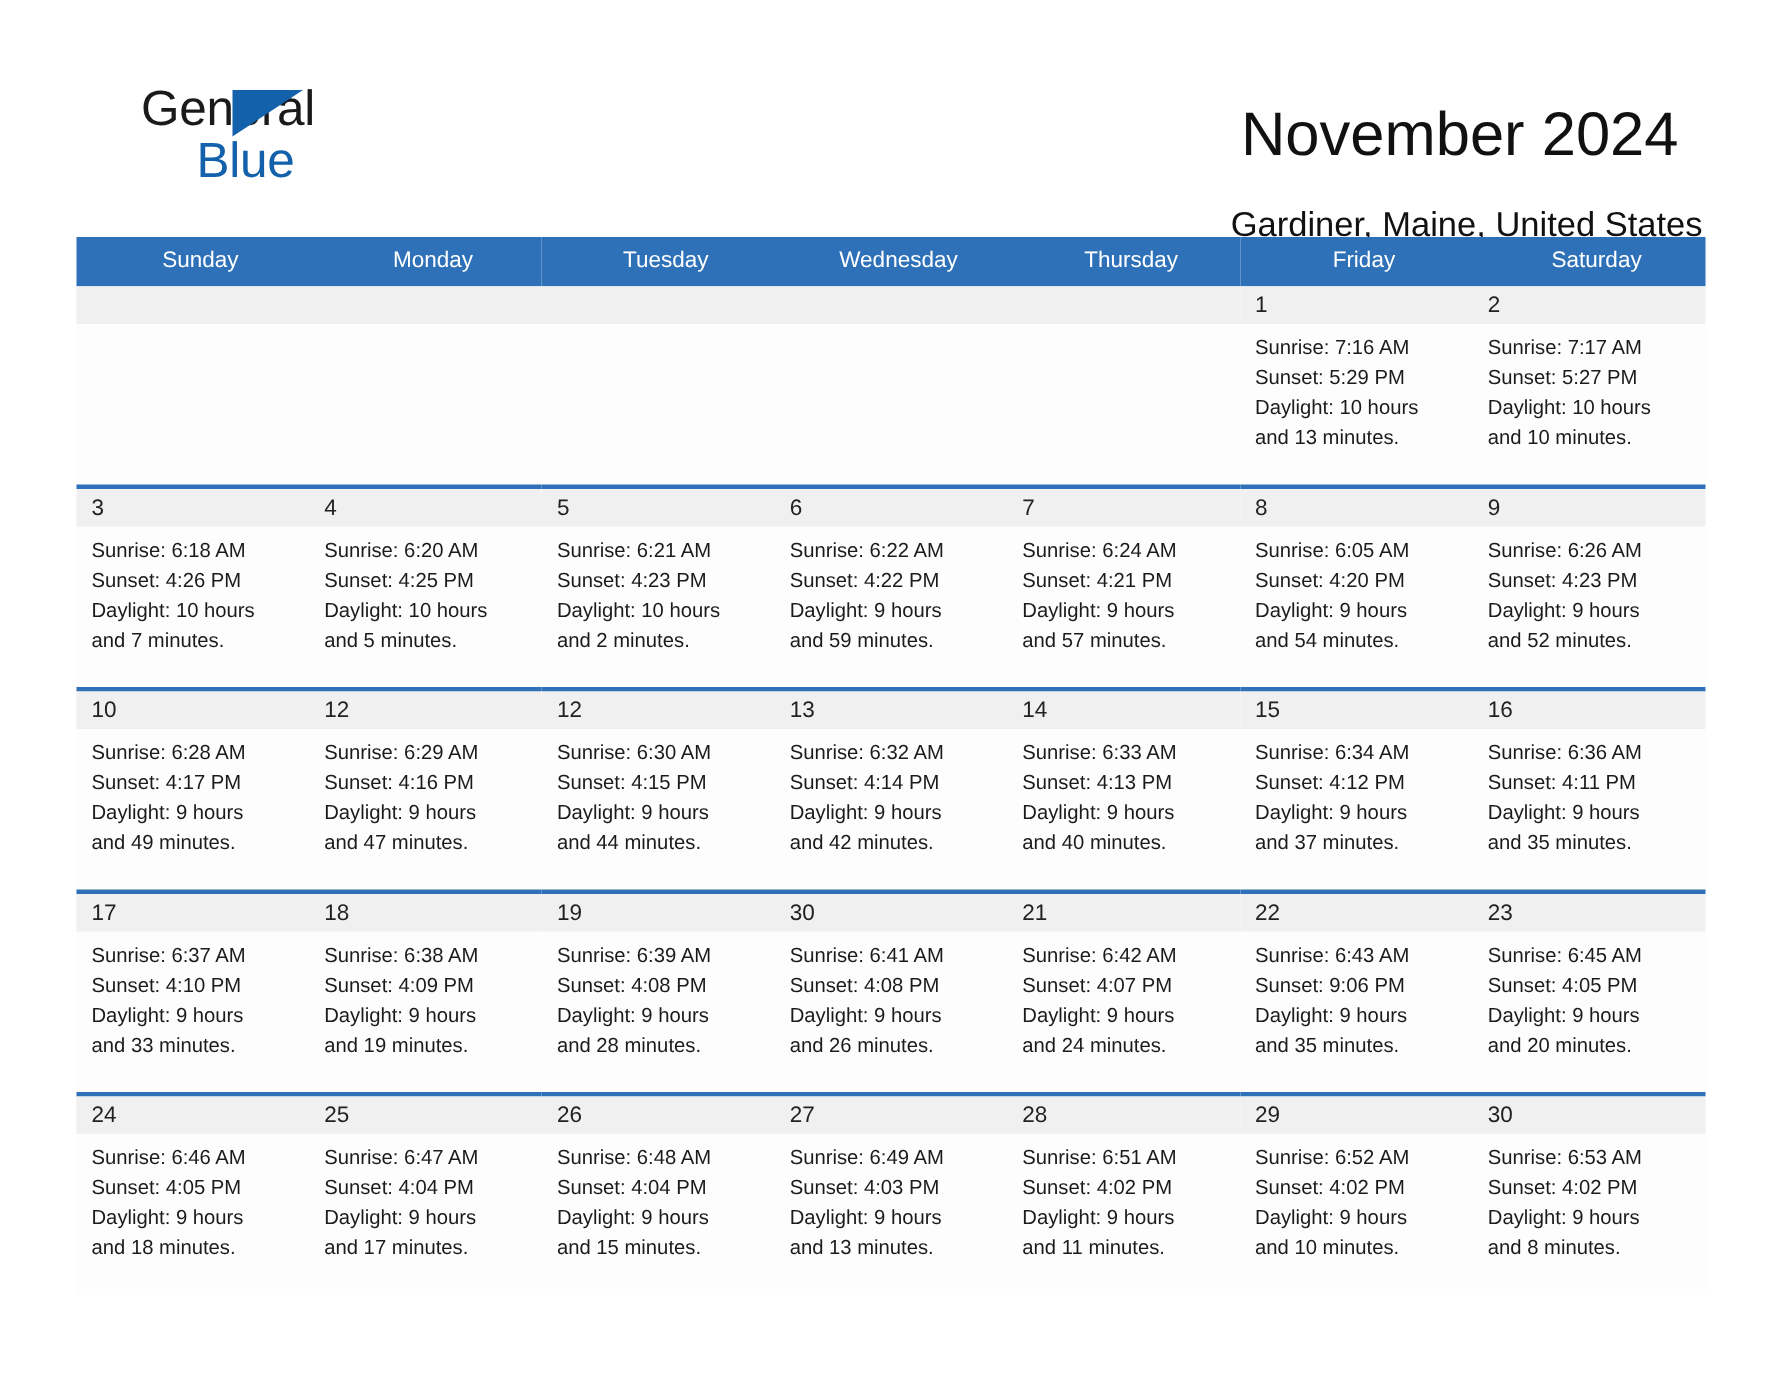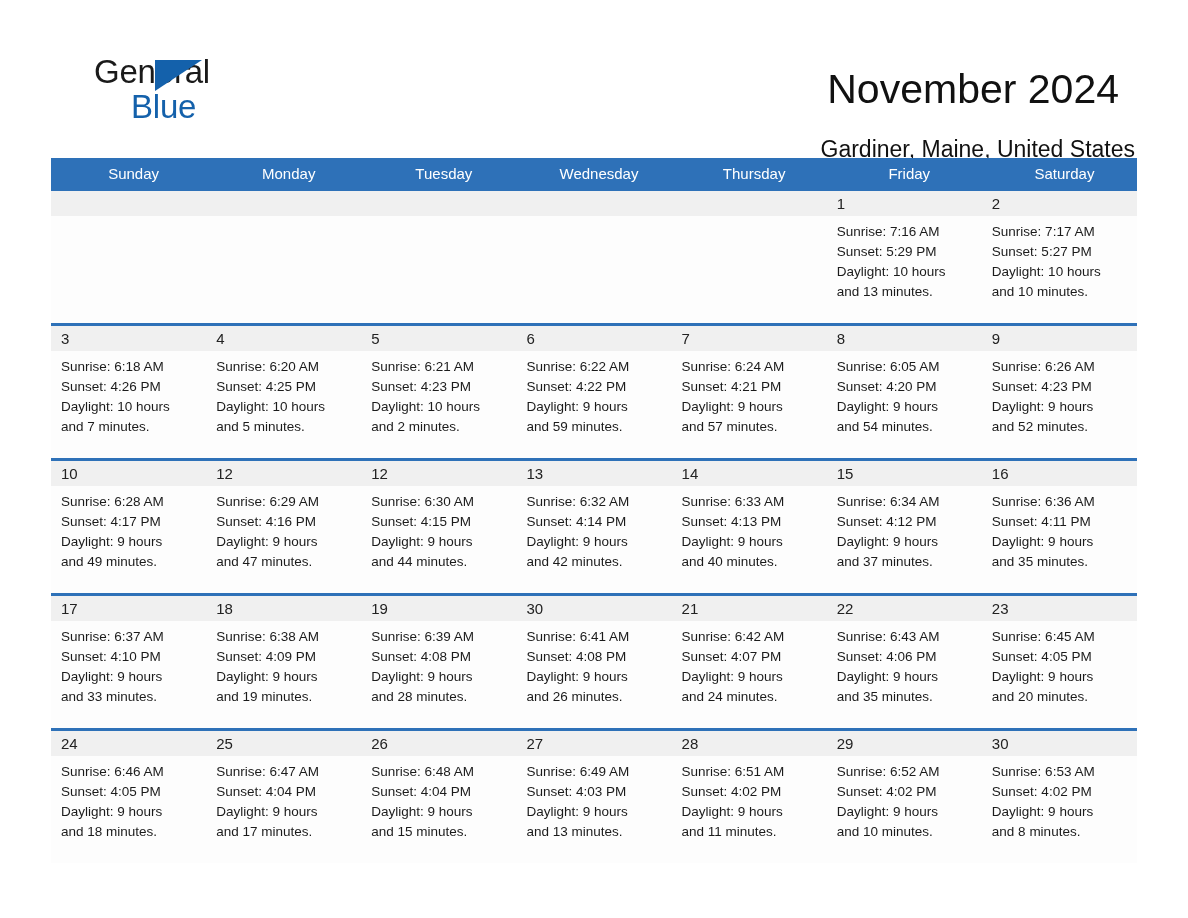--- a/index.html
+++ b/index.html
@@ -463,21 +463,21 @@
                 <div>Daylight: 9 hours</div>
                 <div>and 24 minutes.</div>
               </div>
             </div>
           </td>
           <td>
             <div class="cell-inner">
               <div class="daynum-band"><span class="daynum">22</span></div>
               <div class="cell-lines">
                 <div>Sunrise: 6:43 AM</div>
-                <div>Sunset: 4:06 PM</div>
+                <div>Sunset: 9:06 PM</div>
                 <div>Daylight: 9 hours</div>
                 <div>and 35 minutes.</div>
               </div>
             </div>
           </td>
           <td>
             <div class="cell-inner">
               <div class="daynum-band"><span class="daynum">23</span></div>
               <div class="cell-lines">
                 <div>Sunrise: 6:45 AM</div>

